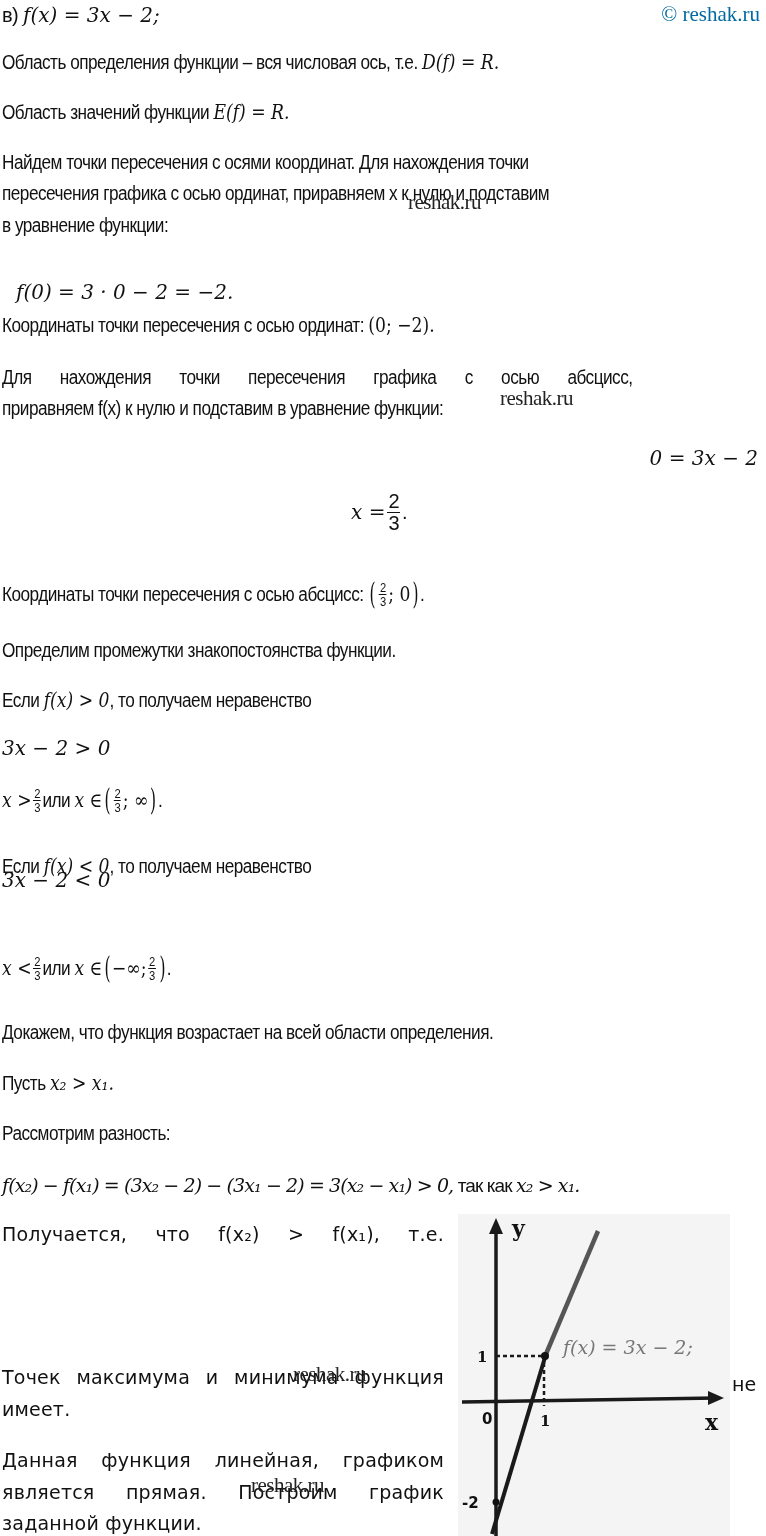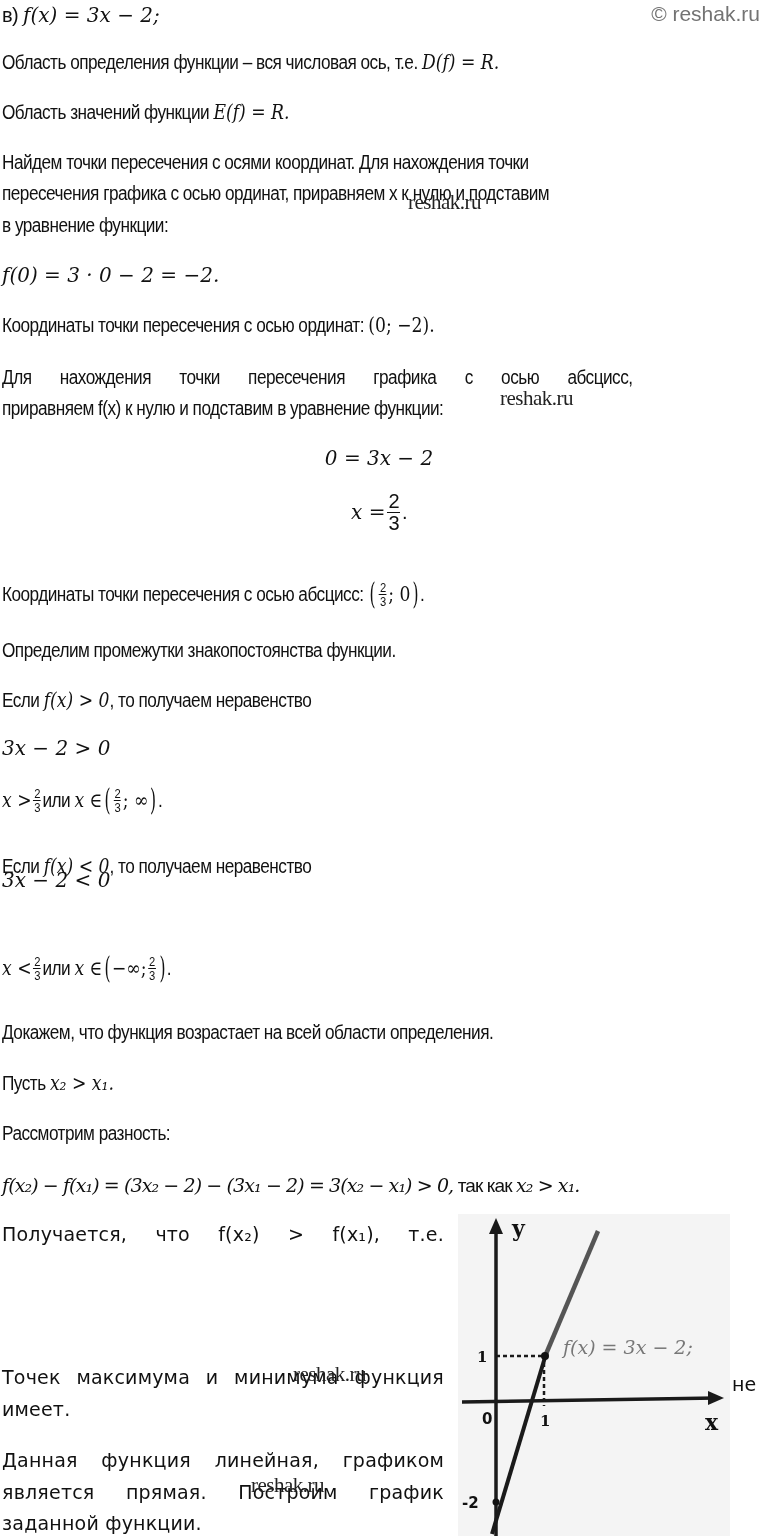--- a/index.html
+++ b/index.html
@@ -3,34 +3,34 @@
 <meta charset="utf-8">
 <style>
   html, body { margin:0; padding:0; background:#ffffff; }
   body { width:766px; height:1536px; position:relative; overflow:hidden;
          font-family:"Liberation Sans Narrow","Liberation Sans", sans-serif; color:#111; }
   .ln { position:absolute; left:2px; font-size:20px; line-height:22px; white-space:nowrap;
         font-family:"Liberation Sans", sans-serif; letter-spacing:-0.6px; transform-origin:left center; }
   .narrow { transform:scaleX(0.86); }
   .m { font-family:"DejaVu Serif", serif; font-style:italic; letter-spacing:0; }
   .mr { font-family:"DejaVu Serif", serif; font-style:normal; letter-spacing:0; }
-  .center { left:0; width:758px; text-align:center; }
+  .center { left:0; width:758px; text-align:right; }
   .just2 { position:absolute; left:2px; width:442px; font-size:19px; line-height:31.5px;
           font-family:"DejaVu Sans", sans-serif; text-align:justify; letter-spacing:0.2px; }
   .jl { display:block; text-align:justify; text-align-last:justify; }
   .jlast { display:block; text-align:left; }
   .frac { display:inline-flex; flex-direction:column; align-items:center; vertical-align:middle;
           font-family:"Liberation Sans", sans-serif; font-style:normal; line-height:1; margin:0 2px; }
   .frac .num { font-size:13px; padding:0 1px; border-bottom:1px solid #111; }
   .frac .den { font-size:13px; padding:0 1px; }
   .frac.big .num, .frac.big .den { font-size:20px; }
   .frac.big .num { padding-bottom:1px; }
   .paren { font-size:30px; font-family:"DejaVu Serif", serif; vertical-align:middle; font-weight:200; transform:scaleX(0.6); display:inline-block; }
   .wm { position:absolute; font-family:"Liberation Serif", serif; font-size:21px; color:#222; letter-spacing:-0.5px; }
-  .copyright { position:absolute; right:6px; top:2px; font-family:Liberation Sans, sans-serif; font-size:21px; color:#737373; }
+  .copyright { position:absolute; right:6px; top:2px; font-family:Liberation Serif, serif; font-size:21px; color:#0369a1; }
   .graph { position:absolute; left:458px; top:1214px; width:272px; height:322px; background:#f3f3f3; }
   .side-ne { position:absolute; left:732px; top:1365px; font-family:"DejaVu Sans", sans-serif; font-size:19px;margin-top:8px; }
 </style>
 </head>
 <body>
 
 <div class="ln" style="top:4px;">
   <span>в)</span>
   <span class="m">f(x) = 3x − 2;</span>
 </div>
@@ -46,21 +46,21 @@
   <span class="m">E(f) = R.</span>
 </div>
 
 <div class="ln narrow" style="top:151px; width:890px; display:flex; justify-content:space-between;">
   <span>Найдем точки пересечения с осями координат. Для нахождения точки</span>
 </div>
 <div class="ln narrow" style="top:182px;">пересечения графика с осью ординат, приравняем x к нулю и подставим</div>
 <div class="ln narrow" style="top:214px;">в уравнение функции:</div>
 <div class="wm" style="left:408px; top:190px;">reshak.ru</div>
 
-<div class="ln" style="top:264px;">
+<div class="ln" style="top:281px;margin-left:14px;">
   <span class="m">f(0) = 3 · 0 − 2 = −2.</span>
 </div>
 <div class="ln narrow" style="top:314px;">
   <span>Координаты точки пересечения с осью ординат:</span>
   <span class="mr">(0; −2).</span>
 </div>
 
 <div class="ln narrow" style="top:366px; word-spacing:28px;">Для нахождения точки пересечения графика с осью абсцисс,</div>
 <div class="ln narrow" style="top:397px;">приравняем f(x) к нулю и подставим в уравнение функции:</div>
 <div class="wm" style="left:500px; top:386px;">reshak.ru</div>

